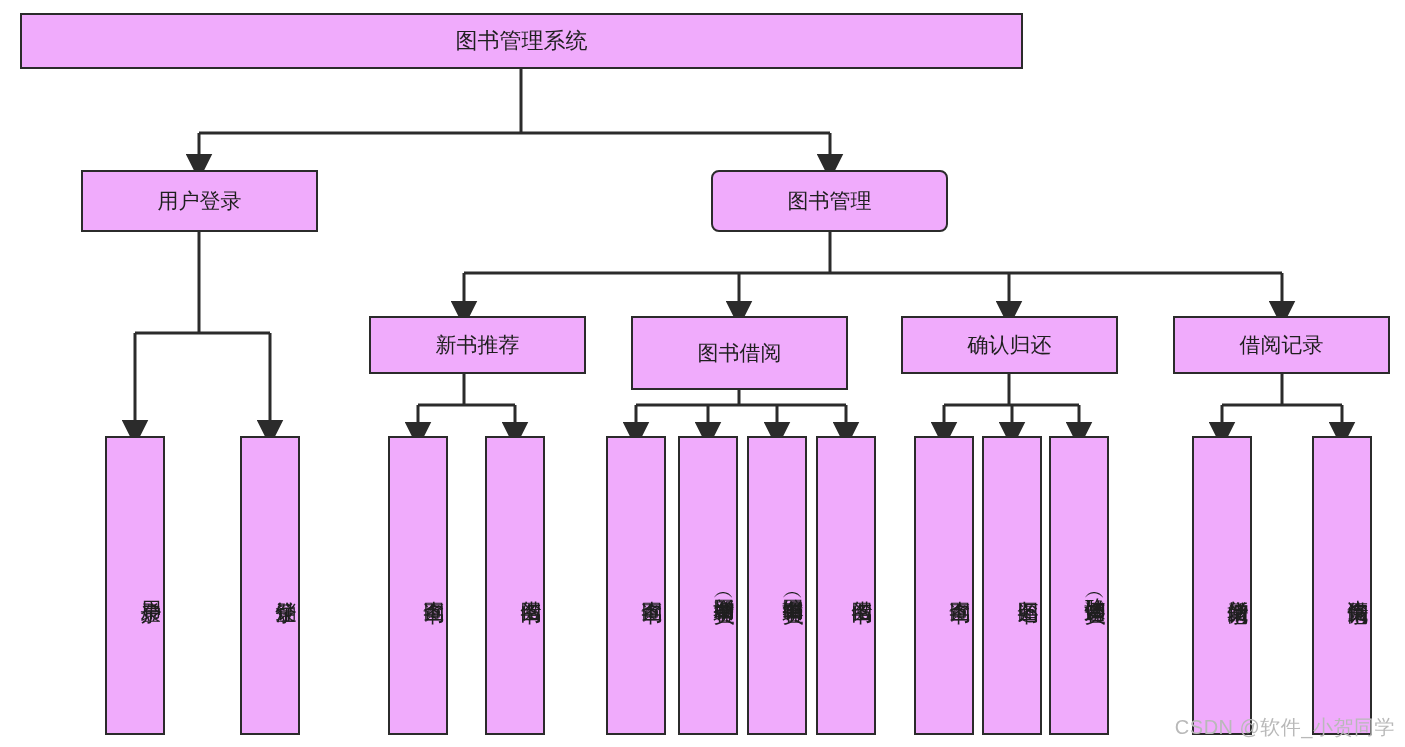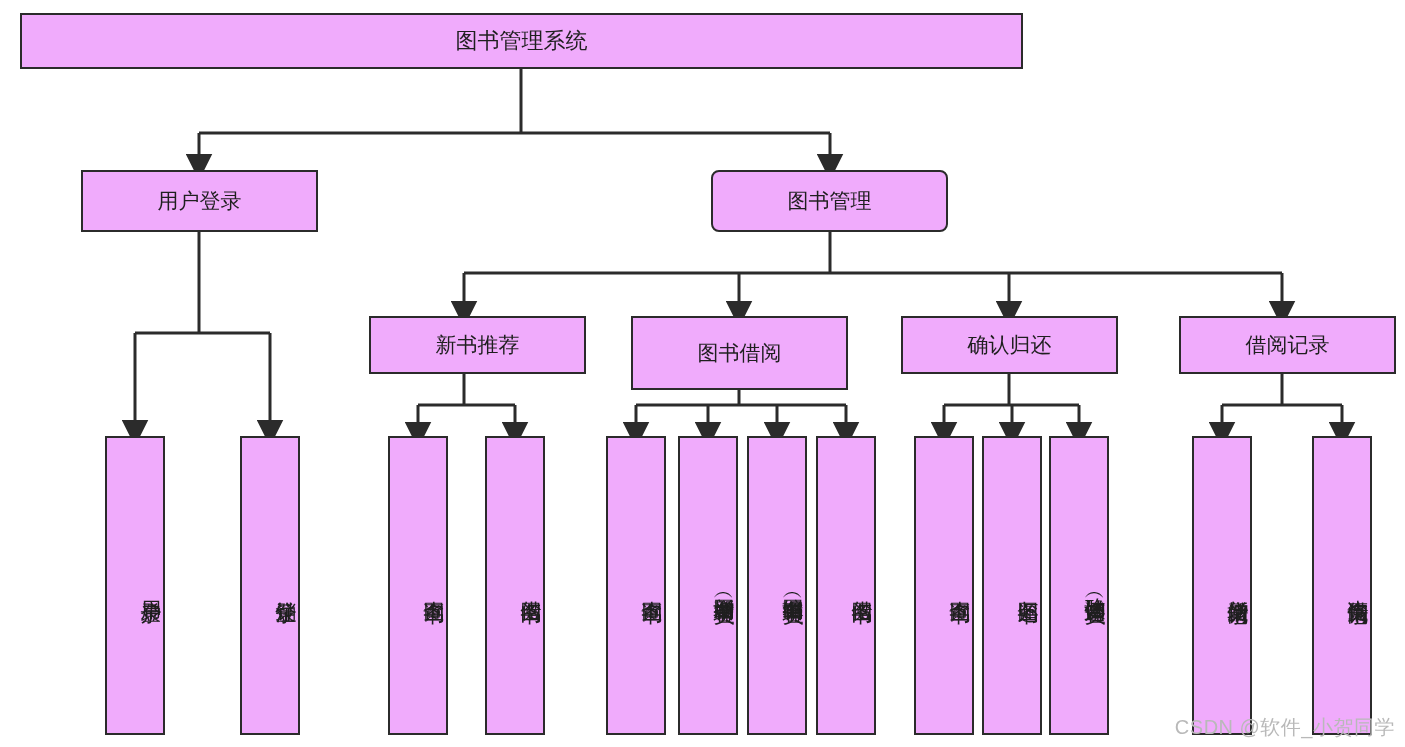--- a/index.html
+++ b/index.html
@@ -144,21 +144,21 @@
 
   <div class="node level3" style="left:361px; top:316px; width:217px; height:58px;margin-left:8px;">
     <span class="node-label">新书推荐</span>
   </div>
   <div class="node level3" style="left:631px; top:316px; width:217px; height:74px;">
     <span class="node-label">图书借阅</span>
   </div>
   <div class="node level3" style="left:901px; top:316px; width:217px; height:58px;">
     <span class="node-label">确认归还</span>
   </div>
-  <div class="node level3" style="left:1173px; top:316px; width:217px; height:58px;margin-left:6px;">
+  <div class="node level3" style="left:1173px; top:316px; width:217px; height:58px;">
     <span class="node-label">借阅记录</span>
   </div>
 
   <div class="node leaf" style="left:105px; top:436px; width:60px; height:299px;">
     <span class="node-label">用户登录</span>
   </div>
   <div class="node leaf" style="left:240px; top:436px; width:60px; height:299px;">
     <span class="node-label">注销登录</span>
   </div>
 

